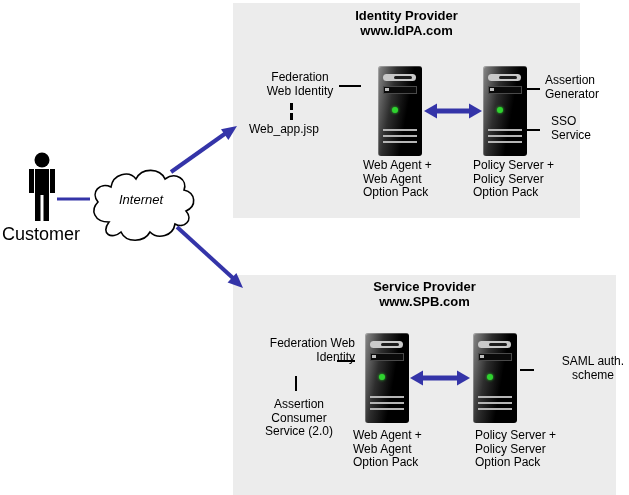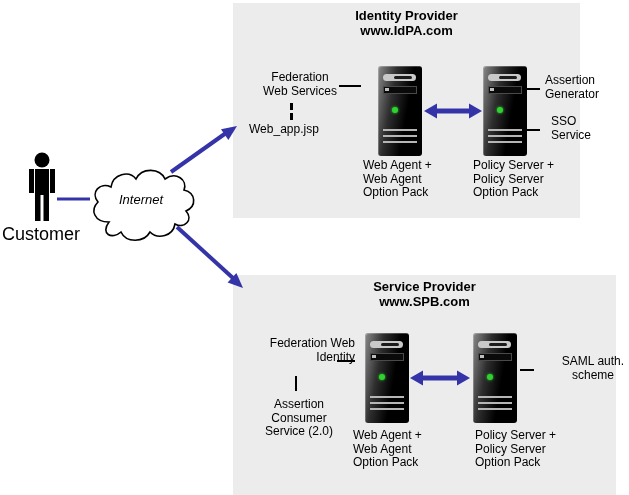--- a/index.html
+++ b/index.html
@@ -42,21 +42,21 @@
 <div id="canvas">
 
   <div class="panel" style="left:233px;top:3px;width:347px;height:215px;">
     <div class="ptitle" style="top:5px;">
       <div>Identity Provider</div>
       <div>www.IdPA.com</div>
     </div>
 
     <div class="lbl center" style="left:12px;top:68px;width:110px;">
       <div>Federation</div>
-      <div>Web Services</div>
+      <div>Web Identity</div>
     </div>
     <div class="dash" style="left:106px;top:82px;width:22px;"></div>
 
     <div>
       <div class="vseg" style="left:57px;top:100px;height:7px;"></div>
       <div class="vseg" style="left:57px;top:110px;height:7px;"></div>
     </div>
 
     <div class="lbl" style="left:16px;top:120px;width:100px;">Web_app.jsp</div>
 

